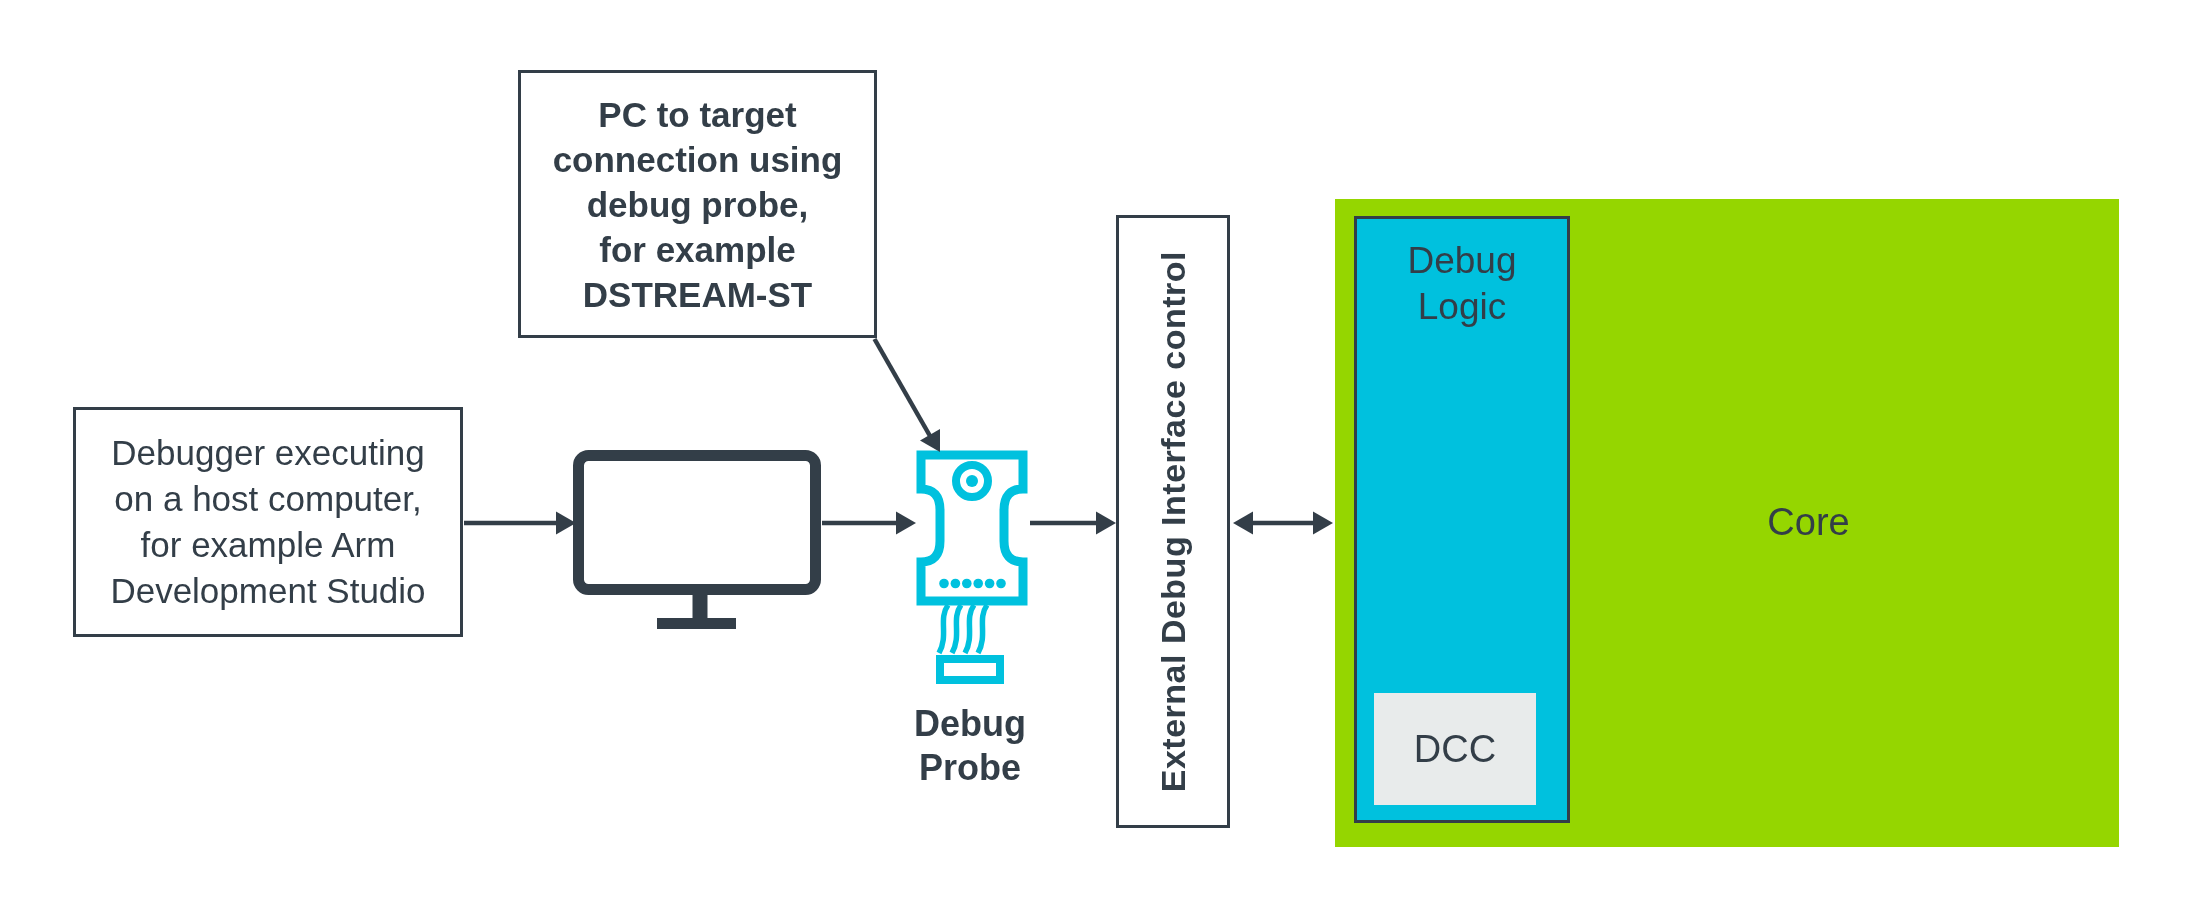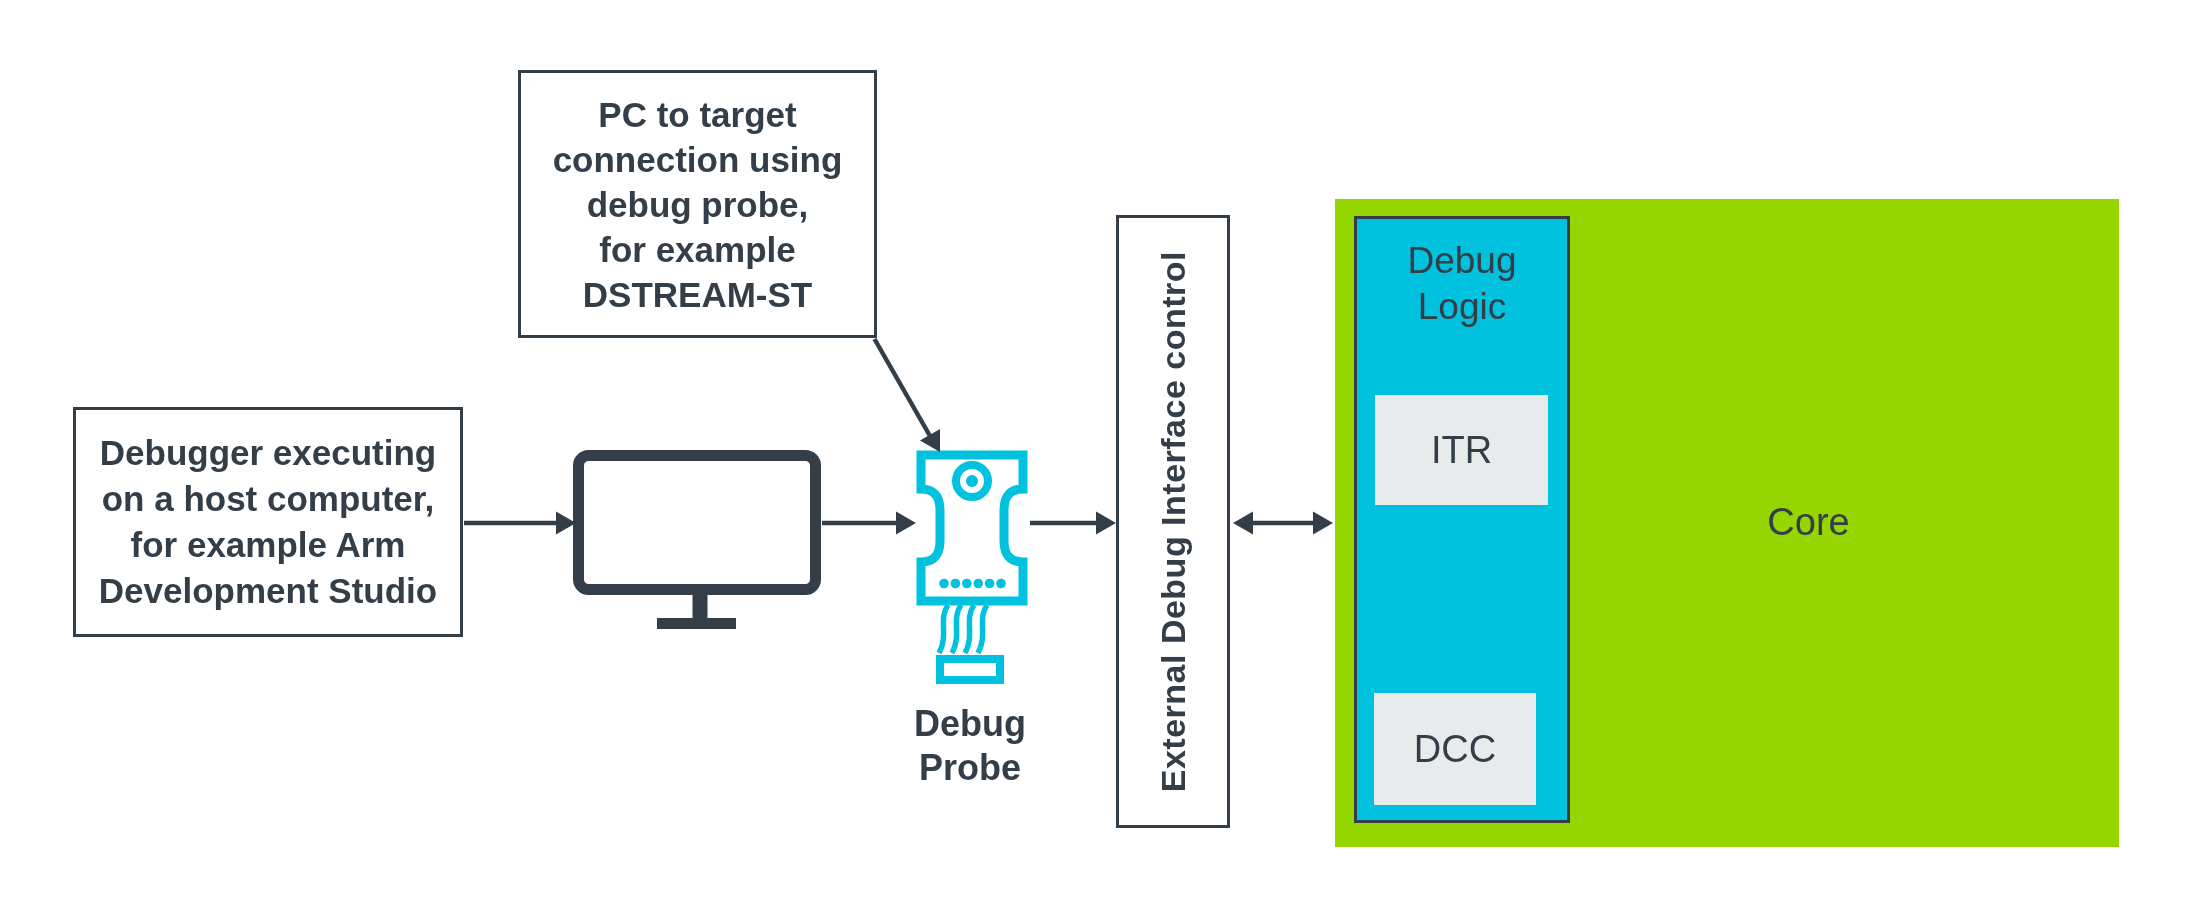--- a/index.html
+++ b/index.html
@@ -27,21 +27,21 @@
     border: 3px solid var(--dark);
     display: flex;
     align-items: center;
     justify-content: center;
     text-align: center;
   }
 
   .multiline { white-space: pre-line; }
 
   .host-box   { left: 73px;  top: 407px; width: 390px; height: 230px; }
-  .host-box .txt { font-size: 35px; line-height: 46px; font-weight: 700; }
+  .host-box .txt { font-size: 35px; line-height: 46px; font-weight: 400; }
 
   .callout-box { left: 518px; top: 70px; width: 359px; height: 268px; }
   .callout-box .txt { font-size: 35px; line-height: 45px; font-weight: 600; }
 
   .external-box { left: 1116px; top: 215px; width: 114px; height: 613px; }
   .external-box .txt {
     writing-mode: vertical-rl;
     transform: rotate(180deg);
     font-size: 34px;
     font-weight: 600;
@@ -109,23 +109,20 @@
 <body>
 
 <div class="canvas">
 
   <div class="core-box"></div>
   <div class="core-label">Core</div>
 
   <div class="debug-logic-box"></div>
   <div class="debug-logic-label multiline">Debug
 Logic</div>
-  <div class="inner-box itr-box">
-    <span class="txt">ITR</span>
-  </div>
   <div class="inner-box dcc-box">
     <span class="txt">DCC</span>
   </div>
 
   <div class="box host-box">
     <span class="txt multiline">Debugger executing
 on a host computer,
 for example Arm
 Development Studio</span>
   </div>

